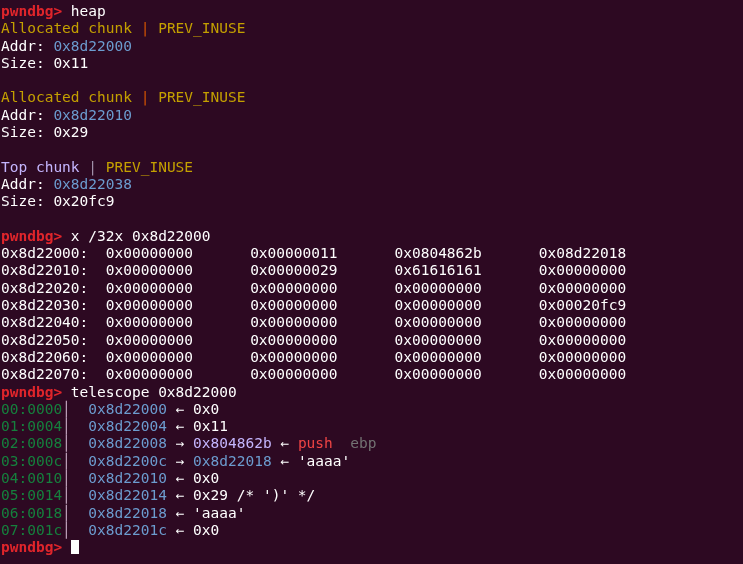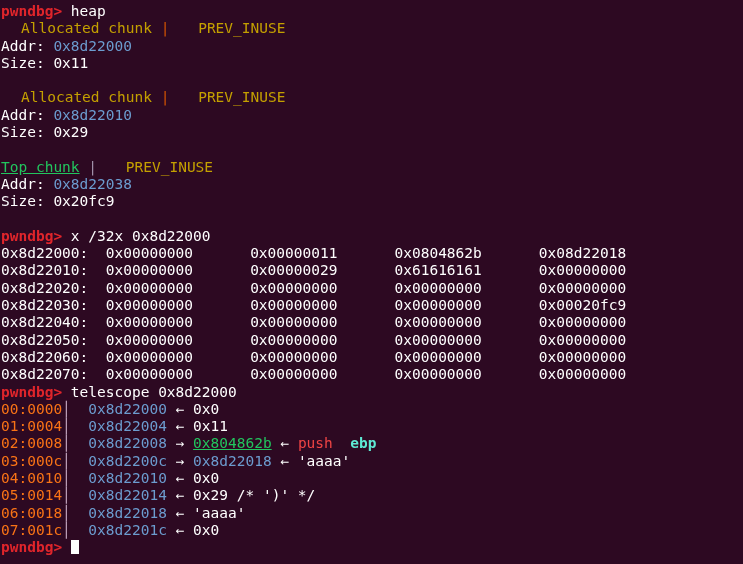--- a/index.html
+++ b/index.html
@@ -24,30 +24,30 @@
   #screen {
     padding: 3px 0 0 1px;
     white-space: pre;
   }
   .row { height: 17.3px; white-space: pre; }
   .blank { height: 17.3px; }
 
   
   .c-white   { color: #ffffff; }
   .c-prompt  { color: #e0252b; font-weight: bold; }
-  .c-yellow  { color: #c4a000; padding-left: 20px; }
+  .c-yellow  { color: #c4a000; }
   .c-orange  { color: #d35400; }
-  .c-red     { color: #22c55e; text-decoration: underline; }
+  .c-red     { color: #c4b5fd; }
   .c-blue    { color: #6c9ccf; text-align: center; }
   .c-grey    { color: #a090a8; }
   .c-green   { color: #ef4444; }
-  .c-cyan    { color: #5eead4; font-weight: bold; }
+  .c-cyan    { color: #737373; }
   .c-arrow   { color: #ffffff; }
 
-  .idx { color: #f97316; text-align: right; }
+  .idx { color: #15803d; text-align: right; }
   .bar { color: #c3a6c0; }
 
   .cursor {
     display: inline-block;
     width: 8px;
     height: 14px;
     background: #ffffff;
     vertical-align: -2px;
   }
 </style>

